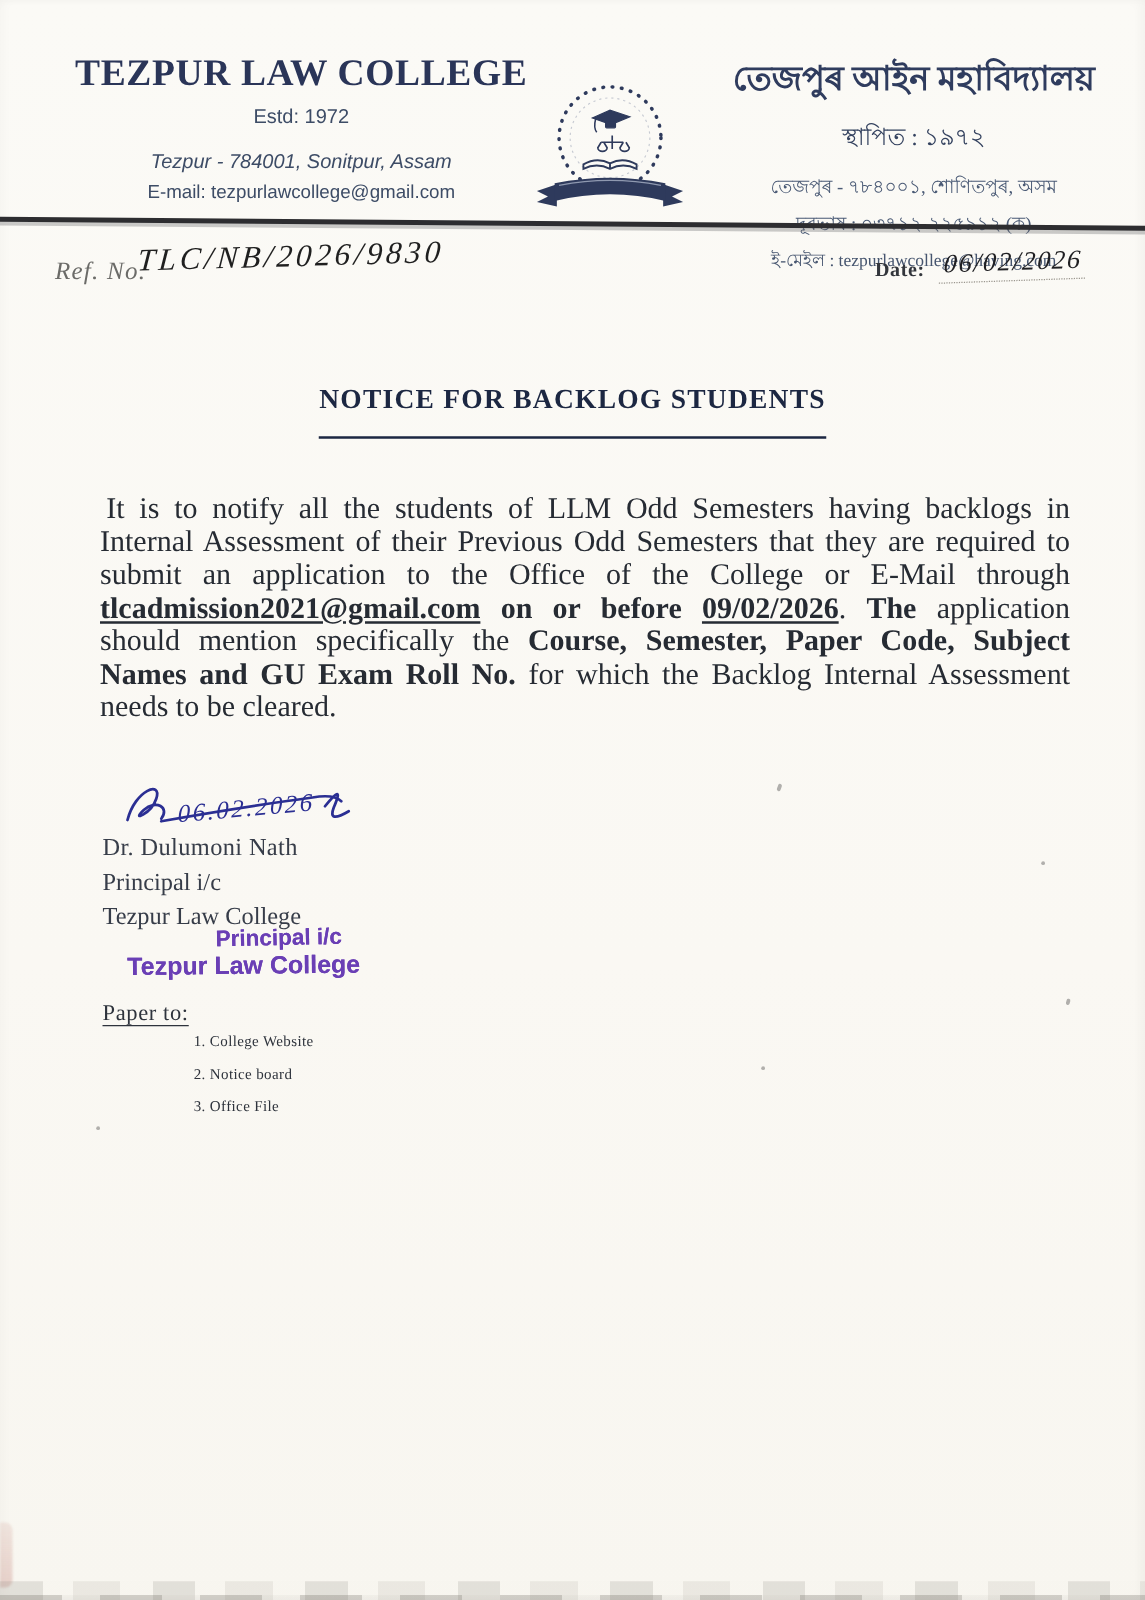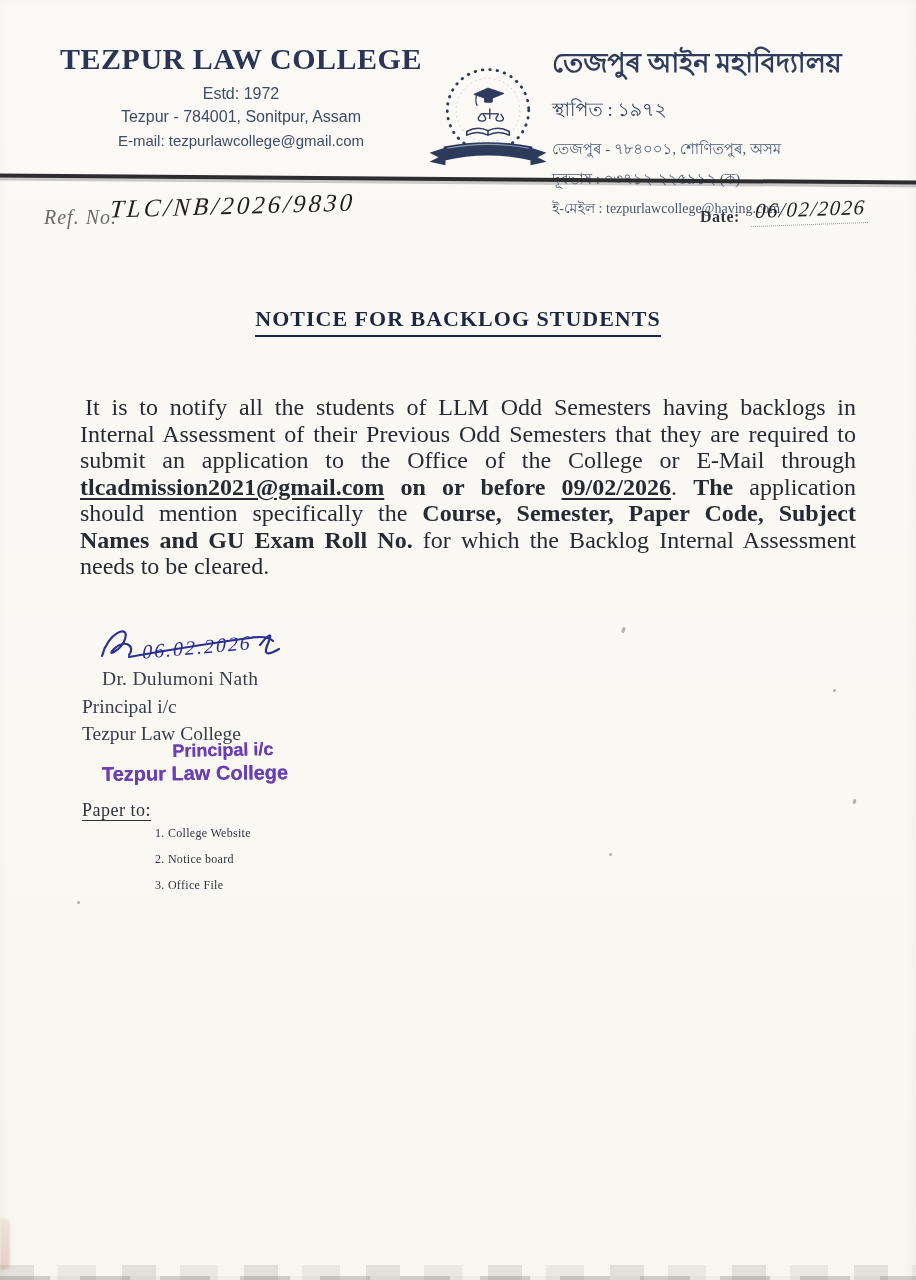--- a/index.html
+++ b/index.html
@@ -15,25 +15,25 @@
     box-shadow:inset -4px 0 8px rgba(0,0,0,.03), inset 4px 0 8px rgba(0,0,0,.02);
   }
   
   .hdr-left{position:absolute;left:36px;top:42px;width:410px;text-align:center;}
   .college-name{
     font-size:30px;font-weight:700;color:#2a3558;letter-spacing:.5px;
     font-family:"Liberation Serif",serif;
   }
   .hdr-left .sub{font-family:"Liberation Sans",sans-serif;color:#3d4c66;}
   .estd{font-size:16px;margin-top:9px;}
-  .addr{font-size:16px;margin-top:5px;}
+  .addr{font-size:16px;margin-top:18px;font-style:italic;}
   .phone{font-size:16px;margin-top:5px;}
   .email{font-size:15px;margin-top:6px;color:#46556f;}
   .hdr-logo{position:absolute;left:426px;top:56px;width:124px;height:128px;}
-  .hdr-right{position:absolute;left:552px;top:42px;width:358px;}
+  .hdr-right{position:absolute;left:552px;top:42px;width:358px;text-align:center;}
   .as-name{font-size:27px;font-weight:600;color:#2f3c5e;}
   .as-estd{font-size:19px;color:#34425f;margin-top:8px;}
   .as-addr{font-size:15px;color:#4a5a75;margin-top:10px;}
   .as-phone{font-size:15px;color:#4a5a75;margin-top:5px;}
   .as-email{font-size:14px;color:#46556f;margin-top:5px;}
   .rule{
     position:absolute;left:-4px;top:177px;width:928px;height:3.5px;
     background:#2d2d30;transform:rotate(.45deg);
     box-shadow:0 3px 0 rgba(110,110,112,.35);
   }
@@ -54,39 +54,39 @@
   .date-value{
     position:absolute;left:752px;top:197px;
     font-style:italic;font-size:21px;letter-spacing:1.5px;color:#1f1f22;
     transform:rotate(-2deg) skewX(-6deg);
     border-bottom:1px dotted #9a968e;padding:0 3px 2px 3px;
   }
   
   .notice-title-wrap{position:absolute;left:0;top:306px;width:100%;text-align:center;}
   .notice-title{
     display:inline-block;font-size:22px;font-weight:700;color:#1c2742;
-    letter-spacing:1px;border-bottom:2px solid #1c2742;padding-bottom:3px;
+    letter-spacing:1px;border-bottom:2px solid #1c2742;padding-bottom:17px;
   }
   
   .notice-body{
     position:absolute;left:80px;top:394px;width:776px;
     font-size:24px;line-height:26.5px;text-align:justify;color:#262b33;
     text-indent:5px;
   }
   .seg-normal{}
   .seg-bold{font-weight:700;}
   .seg-bold-underline{font-weight:700;text-decoration:underline;text-underline-offset:3px;}
   
   .sig-scrawl{position:absolute;left:92px;top:620px;width:210px;height:56px;}
   .sig-date{
     position:absolute;left:142px;top:636px;
     font-style:italic;font-size:20px;letter-spacing:2px;color:#2b2f93;
     transform:rotate(-5deg) skewX(-5deg);
   }
-  .sig-name{position:absolute;left:82px;top:668px;font-size:19.5px;color:#373d49;letter-spacing:.3px;margin-left:20px;}
+  .sig-name{position:absolute;left:82px;top:668px;font-size:19.5px;color:#373d49;letter-spacing:.3px;}
   .sig-desig{position:absolute;left:82px;top:696px;font-size:19.5px;color:#373d49;}
   .sig-org{position:absolute;left:82px;top:723px;font-size:19.5px;color:#373d49;}
   .stamp-1{
     position:absolute;left:118px;top:740px;width:210px;text-align:center;
     font-family:"Liberation Sans",sans-serif;font-weight:700;font-size:18px;
     color:#6a3fb5;transform:rotate(-1.2deg);text-shadow:0 0 .5px #6a3fb5;
   }
   .stamp-2{
     position:absolute;left:70px;top:762px;width:250px;text-align:center;
     font-family:"Liberation Sans",sans-serif;font-weight:700;font-size:20px;

